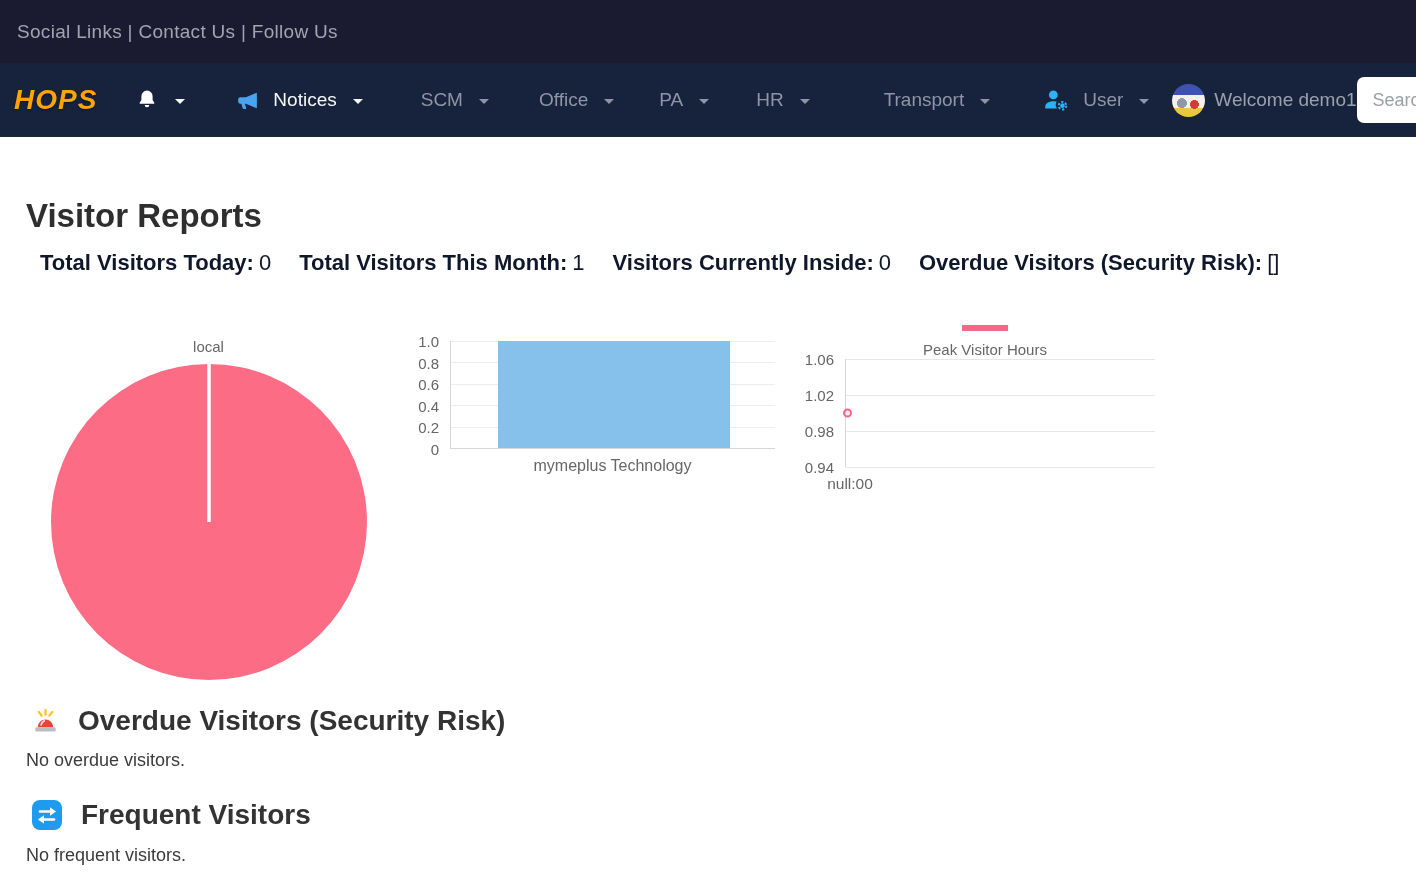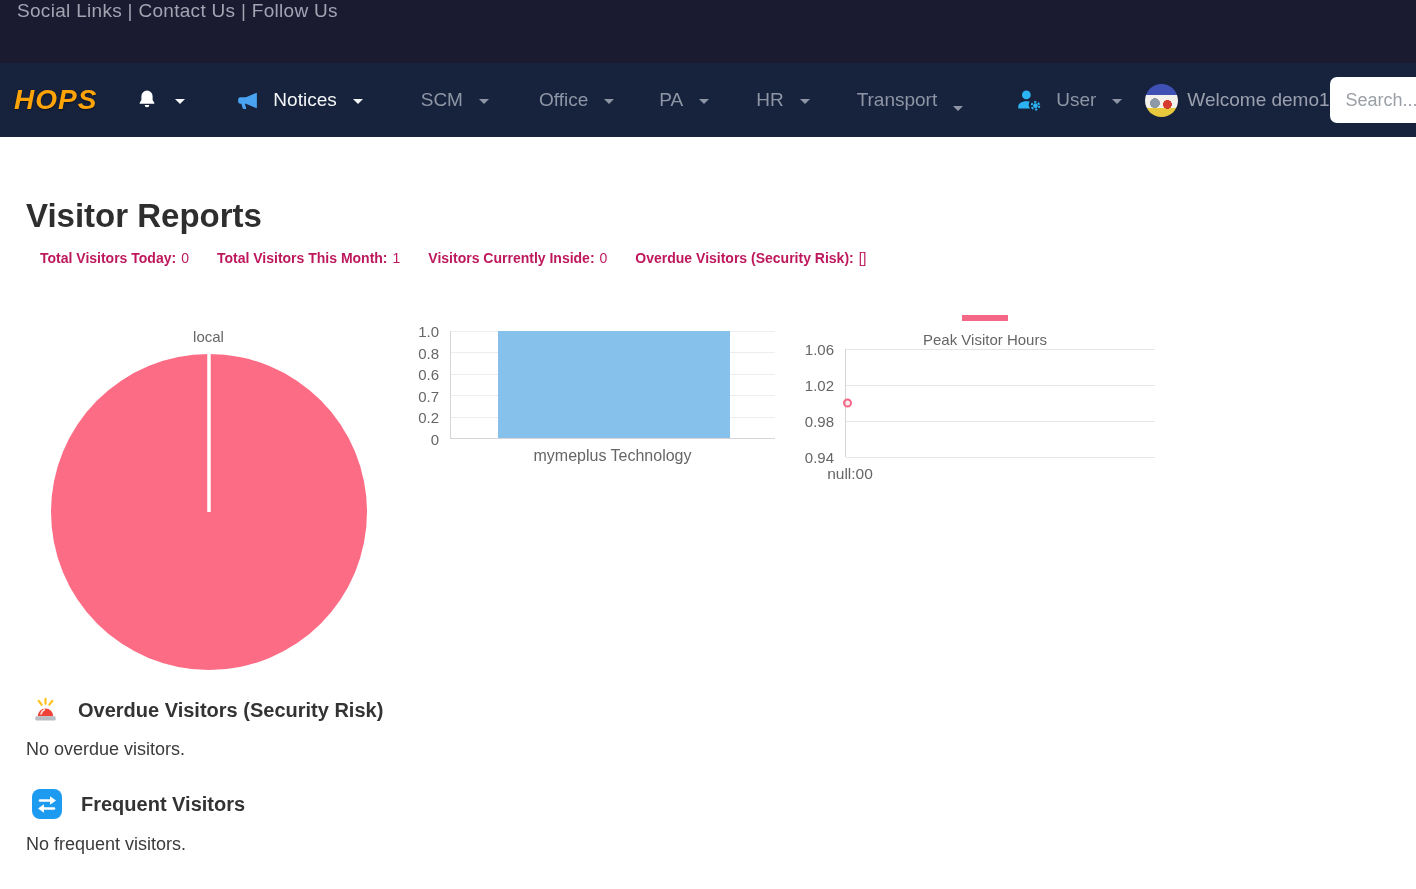--- a/index.html
+++ b/index.html
@@ -1,47 +1,47 @@
 <!DOCTYPE html>
 <html><head>
 <meta charset="utf-8">
 <style>
   * { box-sizing: border-box; margin: 0; padding: 0; }
   html,body { background:#fff; }
   body { font-family: "Liberation Sans", sans-serif; }
   .screen { position:relative; width:1416px; height:889px; background:#fff; overflow:hidden; }
 
   
-  .topbar { height:63px; background:#1a1b30; display:flex; align-items:flex-start; padding-left:17px; }
+  .topbar { height:63px; background:#1a1b30; display:flex; align-items:center; padding-left:17px; }
   .topbar-links { color:#a2a4b2; font-size:19px; letter-spacing:.3px; cursor:pointer; }
 
   
   .navbar { height:74px; background:#17233d; display:flex; align-items:center; padding:0 14px; }
   .logo { font-size:28px; font-weight:800; color:#ffa408; letter-spacing:1px; font-style:italic; text-shadow:0 1px 2px rgba(0,0,0,.5); cursor:pointer; }
   .nav-item { display:flex; align-items:center; gap:13px; font-size:19px; color:#8e95a5; cursor:pointer; white-space:nowrap; }
   .nav-item.light { color:#f4f6f8; }
   .caret { width:0; height:0; border-left:5px solid transparent; border-right:5px solid transparent; border-top:5.5px solid currentColor; margin-left:3px; margin-top:3px; }
   .m-bell { margin-left:38px; } .m-notices { margin-left:50px; } .m-scm { margin-left:58px; }
   .m-office { margin-left:50px; } .m-pa { margin-left:45px; } .m-hr { margin-left:47px; }
-  .m-transport { margin-left:47px;align-items:flex-end; } .m-user { margin-left:53px; }
+  .m-transport { margin-left:74px; } .m-user { margin-left:53px; }
   .avatar { width:33px; height:33px; border-radius:50%; margin-left:23px; cursor:pointer; flex:none;
     background:
       radial-gradient(circle at 68% 62%, #d63b2f 0 14%, transparent 15%),
       radial-gradient(circle at 30% 58%, #8d99a6 0 16%, transparent 17%),
       linear-gradient(180deg, #3f51b5 0%, #3f51b5 34%, #f3f1ea 34%, #f3f1ea 72%, #e8c93e 72%); }
   .welcome { color:#9aa0ae; font-size:19px; margin-left:9px; white-space:nowrap; }
   .searchwrap { position:relative; margin-left:auto; }
   .search-input { width:137px; height:46px; border:none; border-radius:7px; padding:0 26px 0 16px; font-size:18px; color:#555; font-family:"Liberation Sans",sans-serif; outline:none; }
   .search-input::placeholder { color:#9aa0a6; }
   .input-caret { position:absolute; right:10px; top:13px; width:0; height:0; border-left:6px solid transparent; border-right:6px solid transparent; border-top:7px solid #8a8f99; }
 
   
   .content { padding:0 26px; }
   h1.page-title { margin-top:60px; font-size:33px; font-weight:600; color:#2e2e2e; }
-  .stats { display:flex; gap:28px; margin:15px 0 0 14px; font-size:14px; color:#be185d; }
+  .stats { display:flex; gap:28px; margin:15px 0 0 14px; font-size:22px; color:#0f172a; }
   .stat b { font-weight:700; }
   .stat .val { margin-left:5px; font-weight:400; }
 
   
   .charts-row { position:relative; height:352px; margin-top:56px; }
   .legend-row { display:flex; justify-content:center; align-items:center; gap:10px; height:18px; cursor:pointer;flex-direction:column; }
   .legend-label { font-size:15px; color:#666; }
   .pie-block { position:absolute; left:0; top:0; width:365px; }
   .sw-pie { width:42px; height:13px; background:#fc6c85; }
   .pie-svg { display:block; margin:13px auto 0; }
@@ -56,21 +56,21 @@
   .xlabel-bar { margin-left:50px; width:325px; text-align:center; font-size:16px; color:#666; margin-top:8px; }
   .line-block { position:absolute; left:769px; top:0; width:380px; }
   .sw-line { width:46px; height:17px; background:#e9e9e9; border:3px solid #f56787; }
   .plot2 { position:relative; width:310px; height:108px; border-left:1px solid #d6d6d6; }
   .gl2 { position:absolute; left:0; right:0; height:1px; background:#e6e6e6; }
   .pt { position:absolute; left:-3px; top:50%; width:9px; height:9px; border:2px solid #f56787; border-radius:50%; background:rgba(252,108,133,.12); transform:translateY(-50%); }
   .xlabel-line { margin-left:24px; margin-top:8px; width:62px; text-align:center; font-size:15.5px; color:#666; }
 
   
   .section-h { display:flex; align-items:center; gap:17px; margin:21px 0 0 4px; }
-  .section-h h2 { font-size:20px; font-weight:600; color:#333; }
+  .section-h h2 { font-size:28px; font-weight:600; color:#333; }
   .empty-text { font-size:18px; color:#3b3b3b; margin:13px 0 0 0; }
   .section-h.frequent { margin-top:27px; }
   .icon-box { flex:none; display:flex; align-items:center; }
 </style>
 </head>
 <body>
 
 <div class="screen">
 
   <div class="topbar">
@@ -169,21 +169,21 @@
           <line x1="159" y1="1" x2="159" y2="159" stroke="#ffffff" stroke-width="3.5"></line>
         </svg>
       </div>
 
       <div class="bar-block">
         <div class="axis-wrap">
           <div class="yticks">
             <span style="top:0%">1.0</span>
             <span style="top:20%">0.8</span>
             <span style="top:40%">0.6</span>
-            <span style="top:60%">0.7</span>
+            <span style="top:60%">0.4</span>
             <span style="top:80%">0.2</span>
             <span style="top:100%">0</span>
           </div>
           <div class="plot">
             <div class="gl" style="top:0%"></div>
             <div class="gl" style="top:20%"></div>
             <div class="gl" style="top:40%"></div>
             <div class="gl" style="top:60%"></div>
             <div class="gl" style="top:80%"></div>
             <div class="bar-rect"></div>

